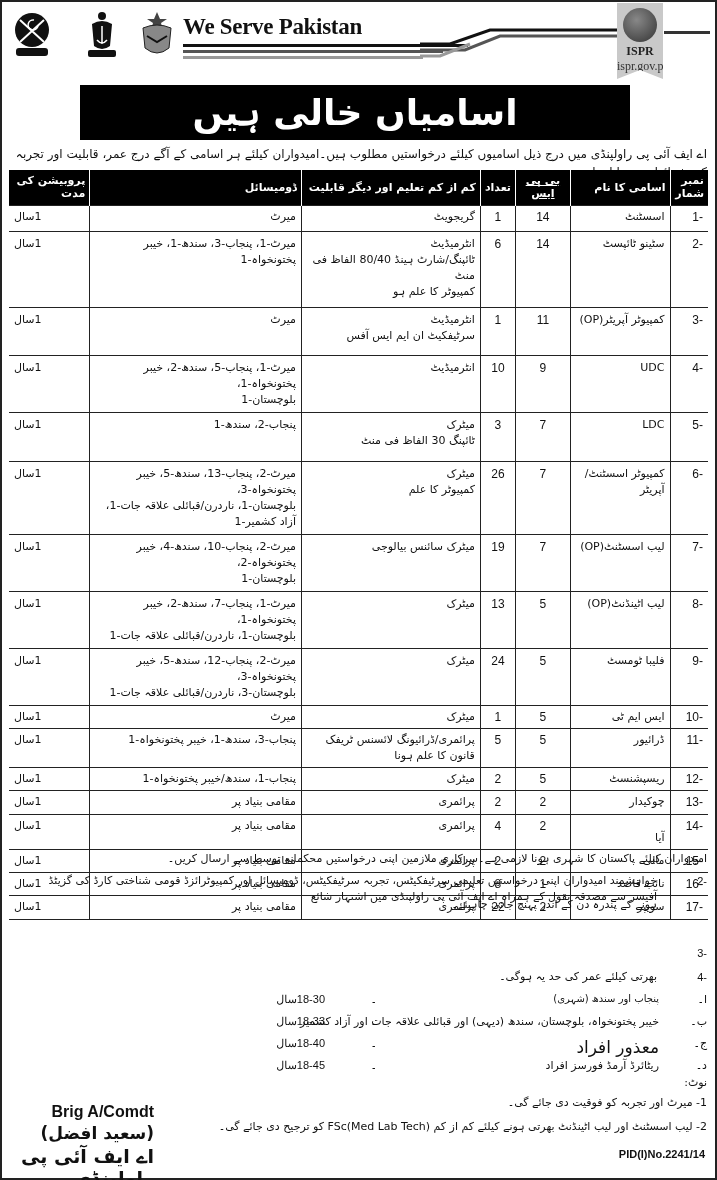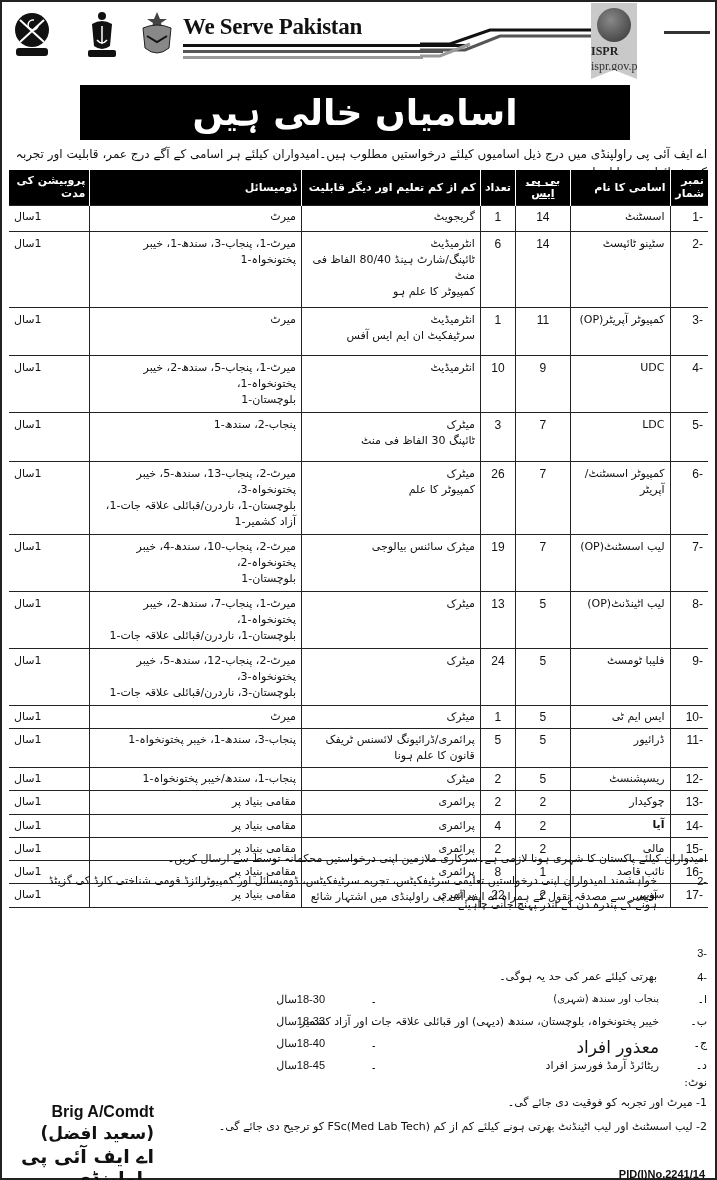--- a/index.html
+++ b/index.html
@@ -5,21 +5,21 @@
   * { box-sizing: border-box; margin: 0; padding: 0; }
   html, body { width: 717px; height: 1180px; background: #fff; overflow: hidden; }
   body { font-family: "DejaVu Sans", sans-serif; color: #111; position: relative; }
   .frame { position: absolute; left: 0; top: 0; width: 717px; height: 1180px; border: 2px solid #222; }
 
   
   .logo { position: absolute; top: 10px; width: 40px; height: 50px; }
   .logo svg { width: 100%; height: 100%; }
   .slogan { position: absolute; left: 183px; top: 14px; font-family: "Liberation Serif", serif; font-weight: bold; font-size: 23px; color: #111; letter-spacing: -0.3px; }
   .stripe { position: absolute; height: 3px; }
-  .ispr { position: absolute; left: 591px; top: 3px; width: 46px; height: 76px; background: #c9c9c9; clip-path: polygon(0 0,100% 0,100% 100%,50% 88%,0 100%); text-align: left; }
+  .ispr { position: absolute; left: 617px; top: 3px; width: 46px; height: 76px; background: #c9c9c9; clip-path: polygon(0 0,100% 0,100% 100%,50% 88%,0 100%); text-align: center; }
   .ispr .disc { width: 34px; height: 34px; border-radius: 50%; background: radial-gradient(circle at 40% 35%, #888, #333); margin: 5px auto 0; }
   .ispr .t1 { font-family: "Liberation Serif", serif; font-weight: bold; font-size: 12px; margin-top: 2px; color: #222; }
   .ispr .t2 { font-family: "Liberation Serif", serif; font-size: 12px; color: #333; }
 
   .banner { position: absolute; left: 80px; top: 85px; width: 550px; height: 55px; background: #000; color: #fff; display: flex; align-items: center; justify-content: center; font-size: 36px; font-weight: bold; direction: rtl; }
 
   .intro { position: absolute; left: 10px; right: 10px; top: 145px; direction: rtl; font-size: 12px; line-height: 18px; text-align: right; }
 
   
   table.vac { position: absolute; left: 9px; top: 170px; width: 699px; border-collapse: collapse; direction: rtl; font-size: 11px; }
@@ -32,21 +32,21 @@
   .dur { text-align: left !important; direction: rtl; }
 
   
   .notes { position: absolute; left: 10px; right: 10px; top: 847px; direction: rtl; font-size: 11px; }
   .nl { position: absolute; right: 0; display: flex; direction: rtl; line-height: 16px; }
   .nl .n { width: 50px; text-align: right; font-family: "Liberation Sans", sans-serif; }
   .sig { position: absolute; left: 14px; top: 1103px; width: 140px; text-align: right; }
   .sig .title { font-family: "Liberation Sans", sans-serif; font-weight: bold; font-size: 16px; }
   .sig .name { font-weight: bold; font-size: 17px; direction: rtl; margin-top: 2px; }
   .sig .org { font-weight: bold; font-size: 19px; direction: rtl; margin-top: 2px; }
-  .pid { position: absolute; right: 12px; bottom: 0; font-family: "Liberation Sans", sans-serif; font-weight: bold; font-size: 11px; }
+  .pid { position: absolute; right: 12px; bottom: 20px; font-family: "Liberation Sans", sans-serif; font-weight: bold; font-size: 11px; }
 </style>
 </head>
 <body>
 
 <div class="frame"></div>
 
 <div class="logo" style="left:12px;">
   <svg viewBox="0 0 40 50">
       <circle cx="20" cy="20" r="17" fill="#111"></circle>
       <path d="M8 32 L32 10 M8 10 L32 32" stroke="#fff" stroke-width="2"></path>
@@ -224,21 +224,21 @@
         <td class="num" style="white-space: pre-line; padding-top: 3px; padding-bottom: 3px;">-13</td>
         <td style="white-space: pre-line; padding-top: 3px; padding-bottom: 3px;">چوکیدار</td>
         <td class="c" style="white-space: pre-line; padding-top: 3px; padding-bottom: 3px;">2</td>
         <td class="c" style="white-space: pre-line; padding-top: 3px; padding-bottom: 3px;">2</td>
         <td style="white-space: pre-line; padding-top: 3px; padding-bottom: 3px;">پرائمری</td>
         <td style="white-space: pre-line; padding-top: 3px; padding-bottom: 3px;">مقامی بنیاد پر</td>
         <td class="dur" style="white-space: pre-line; padding-top: 3px; padding-bottom: 3px;">1سال</td>
       </tr>
       <tr style="height: 23px;">
         <td class="num" style="white-space: pre-line; padding-top: 3px; padding-bottom: 3px;">-14</td>
-        <td style="white-space: pre-line; padding-top: 2px; padding-bottom: 3px; font-weight: bold;">آیا</td>
+        <td style="white-space: pre-line; padding-top: 15px; padding-bottom: 3px;">آیا</td>
         <td class="c" style="white-space: pre-line; padding-top: 3px; padding-bottom: 3px;">2</td>
         <td class="c" style="white-space: pre-line; padding-top: 3px; padding-bottom: 3px;">4</td>
         <td style="white-space: pre-line; padding-top: 3px; padding-bottom: 3px;">پرائمری</td>
         <td style="white-space: pre-line; padding-top: 3px; padding-bottom: 3px;">مقامی بنیاد پر</td>
         <td class="dur" style="white-space: pre-line; padding-top: 3px; padding-bottom: 3px;">1سال</td>
       </tr>
       <tr style="height: 23px;">
         <td class="num" style="white-space: pre-line; padding-top: 3px; padding-bottom: 3px;">-15</td>
         <td style="white-space: pre-line; padding-top: 3px; padding-bottom: 3px;">مالی</td>
         <td class="c" style="white-space: pre-line; padding-top: 3px; padding-bottom: 3px;">2</td>

